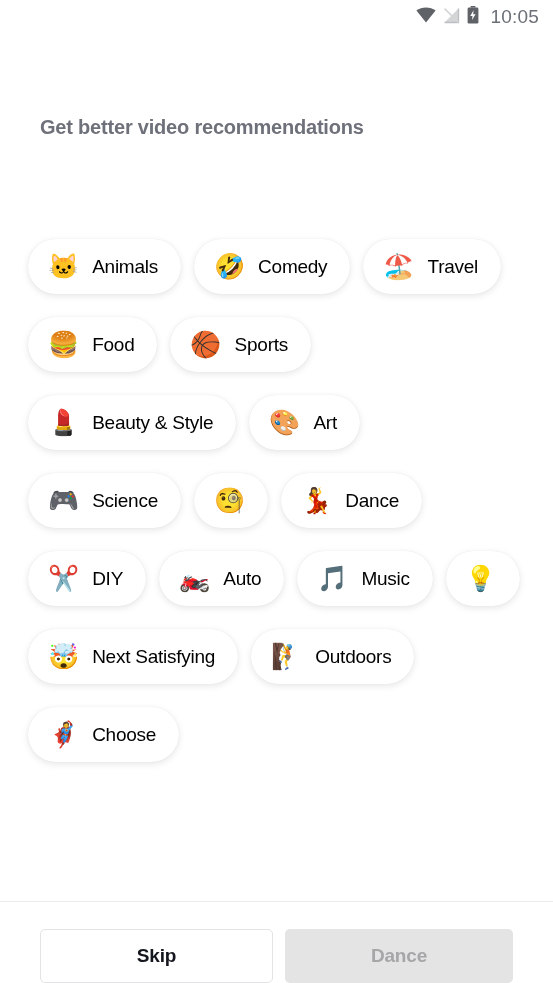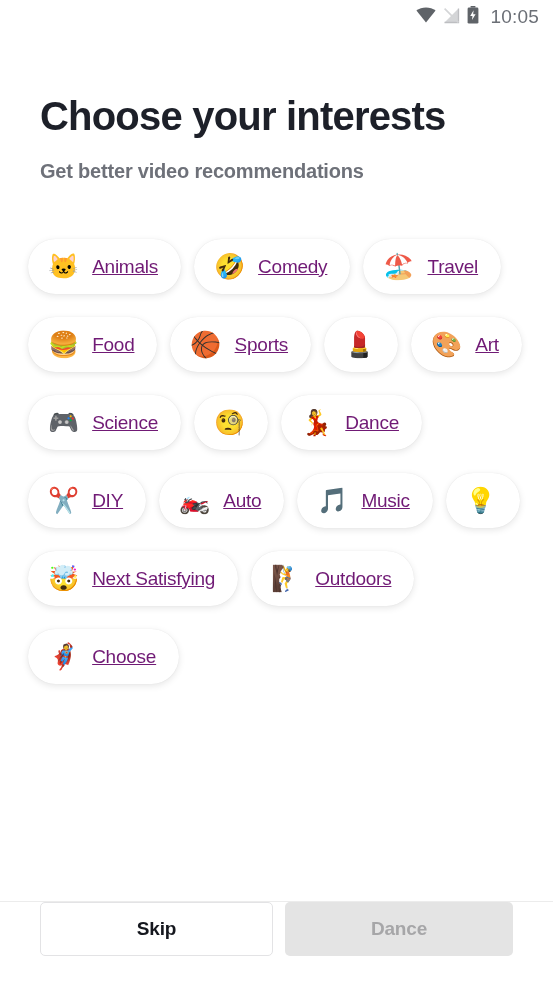--- a/index.html
+++ b/index.html
@@ -83,36 +83,35 @@
     min-height: 55px;
   }
   .chip-emoji {
     font-size: 25px;
     line-height: 1;
     display: inline-block;
   }
   .chip-label {
     font-size: 19px;
     font-weight: 500;
-    color: #701a75;
+    color: #000000;
     letter-spacing: -0.25px;
-    text-decoration: underline;
   }
 
   
   .bottom-bar {
     position: absolute;
     left: 0;
     right: 0;
     bottom: 0;
     height: 82px;
     background: #ffffff;
     border-top: 1px solid #ececec;
     display: flex;
-    align-items: flex-start;
+    align-items: flex-end;
     gap: 12px;
     padding: 0 40px;
   }
   .btn {
     height: 54px;
     border-radius: 5px;
     font-size: 19px;
     font-weight: 700;
     letter-spacing: -0.2px;
     display: flex;
@@ -155,21 +154,20 @@
     <svg width="12" height="18" viewBox="0 0 12 18" aria-hidden="true">
       <rect x="3.6" y="0" width="4.8" height="1.6" fill="#5f6368"></rect>
       <rect x="0.6" y="1.6" width="10.8" height="16" rx="1.4" fill="#5f6368"></rect>
       <path d="M6.6 4.2 3.2 9.9h2.3l-0.5 4.2 3.6-5.9H6.2l0.4-4z" fill="#ffffff"></path>
     </svg>
   </span>
   <span class="status-time">10:05</span>
 </div>
 
 <div class="header">
-  <h1 class="page-title">Choose your interests</h1>
   <p class="page-subtitle">Get better video recommendations</p>
 </div>
 
 <div class="chips-scroll">
   <div class="chips-wrap" id="chips-wrap">
       <div class="chip">
         <span class="chip-emoji">🐱</span>
         <span class="chip-label">Animals</span>
       </div>
       <div class="chip">
@@ -183,20 +181,21 @@
       <div class="chip">
         <span class="chip-emoji">🍔</span>
         <span class="chip-label">Food</span>
       </div>
       <div class="chip">
         <span class="chip-emoji">🏀</span>
         <span class="chip-label">Sports</span>
       </div>
       <div class="chip">
         <span class="chip-emoji">💄</span>
+        <span class="chip-label">Beauty &amp; Style</span>
       </div>
       <div class="chip">
         <span class="chip-emoji">🎨</span>
         <span class="chip-label">Art</span>
       </div>
       <div class="chip">
         <span class="chip-emoji">🎮</span>
         <span class="chip-label">Science</span>
       </div>
       <div class="chip">

